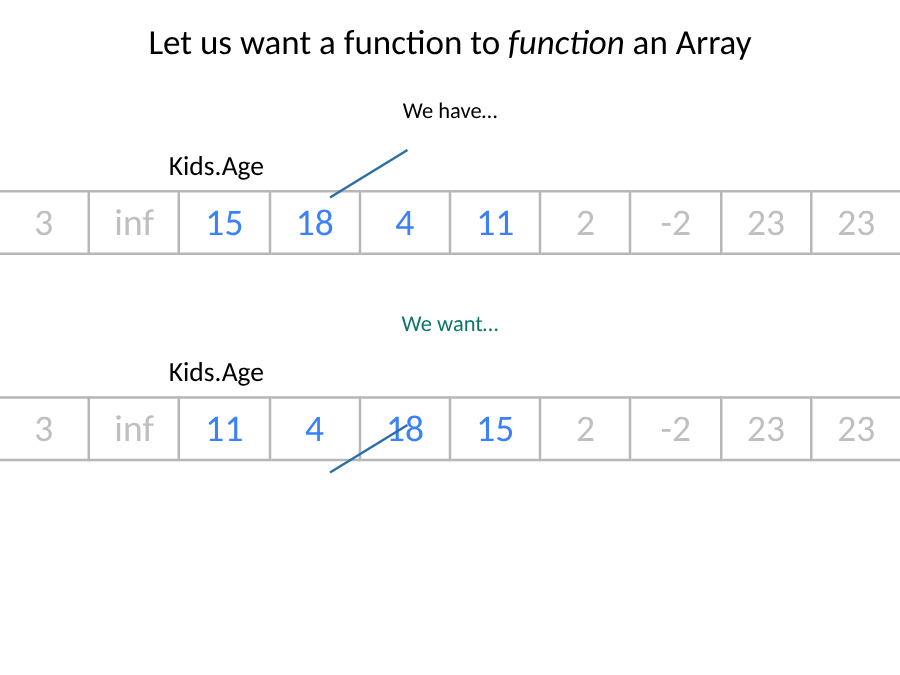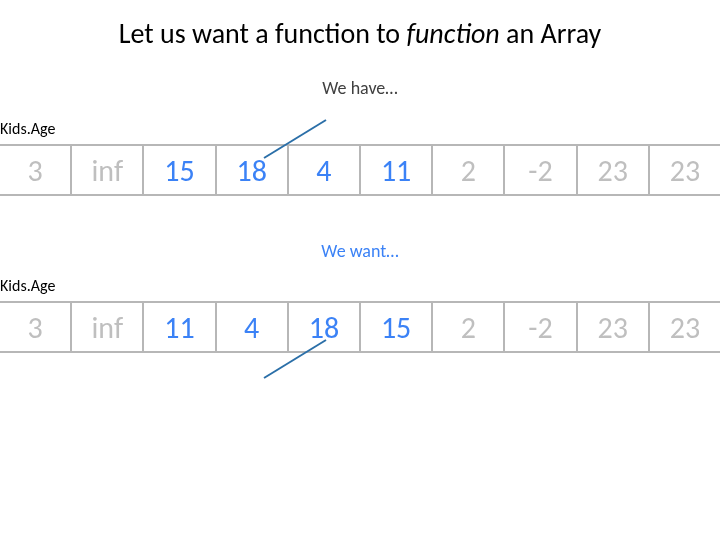--- a/index.html
+++ b/index.html
@@ -16,35 +16,36 @@
   .title {
     font-size: 28px;
     text-align: center;
     padding-top: 16px;
     font-weight: 400;
   }
   .title .ital { font-style: italic; }
   .caption {
     text-align: center;
     font-size: 18px;
-    color: #404040;
+    color: #000000;
     margin-top: 26px;
     margin-bottom: 20px;
     position: relative;
   }
   .caption2 {
     text-align: center;
     font-size: 18px;
-    color: #3b82f6;
+    color: #0f766e;
     margin-top: 44px;
     margin-bottom: 6px;
     position: relative;
   }
   .varname {
-    font-size: 16px;
+    font-size: 22px;
+    margin-left: 135px;
     margin-top: 14px;
     color: #000;
   }
   .row {
     display: flex;
     width: 100%;
     margin-top: 6px;
   }
   .cell {
     flex: 1 1 0;

